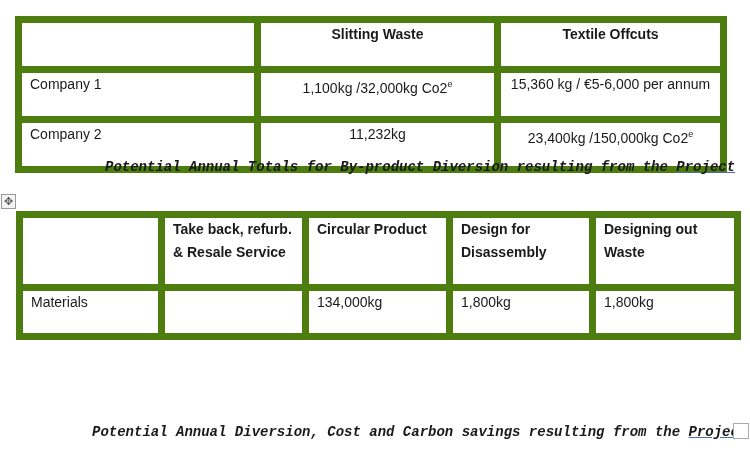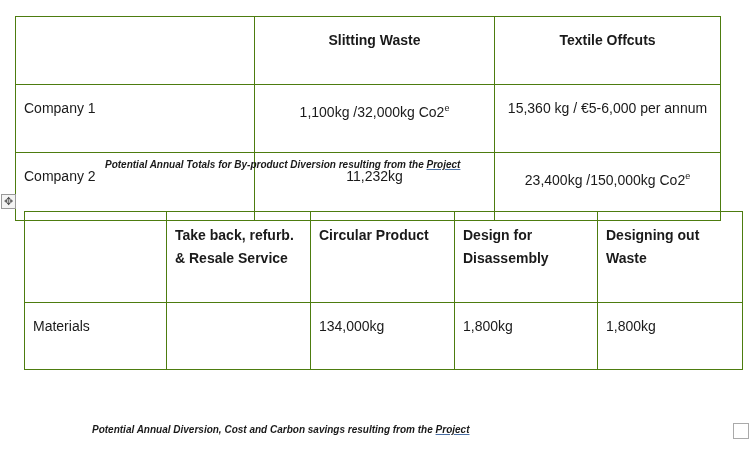--- a/index.html
+++ b/index.html
@@ -1,29 +1,29 @@
 <!DOCTYPE html>
 <html><head>
 <meta charset="utf-8">
 <style>
   html, body { margin: 0; padding: 0; background: #ffffff; }
   body { width: 750px; height: 458px; position: relative; overflow: hidden;
          font-family: "Liberation Sans", sans-serif; color: #1a1a1a; }
   table { border-collapse: collapse; position: absolute; table-layout: fixed; }
-  td { border: 1px solid #4d7c0f; vertical-align: top; font-size: 14px; line-height: 23px;
-       padding: 12px 8px; }
+  td { border: 7px solid #4d7c0f; vertical-align: top; font-size: 14px; line-height: 23px;
+       padding: 0 8px; }
   #t1 { left: 15px; top: 16px; width: 705px; }
   #t1 td { height: 43px; }
   #t1 .c { text-align: center; }
-  #t2 { left: 24px; top: 211px; width: 718px; }
+  #t2 { left: 16px; top: 211px; width: 718px; }
   #t2 td { height: 42px; }
   #t2 tr.hdr td { height: 66px; }
   th, .b { font-weight: bold; }
   .sup { font-size: 9px; vertical-align: 6px; }
-  .caption { position: absolute; font-weight: bold; font-style: italic; font-size: 10px; }
+  .caption { position: absolute; font-weight: bold; font-style: italic; font-size: 14px; font-family: Liberation Mono, monospace; }
   .caption .u { text-decoration: underline; text-decoration-color: #4a6fa5; }
   #cap1 { left: 105px; top: 159px; }
   #cap2 { left: 92px; top: 424px; }
   .move-handle { position: absolute; left: 1px; top: 194px; width: 13px; height: 13px;
                  border: 1px solid #999; background: #f4f4f4; font-size: 11px; line-height: 13px;
                  text-align: center; color: #555; }
   .resize-handle { position: absolute; left: 733px; top: 423px; width: 14px; height: 14px;
                    border: 1px solid #aaa; background: #fff; }
 </style>
 </head>

